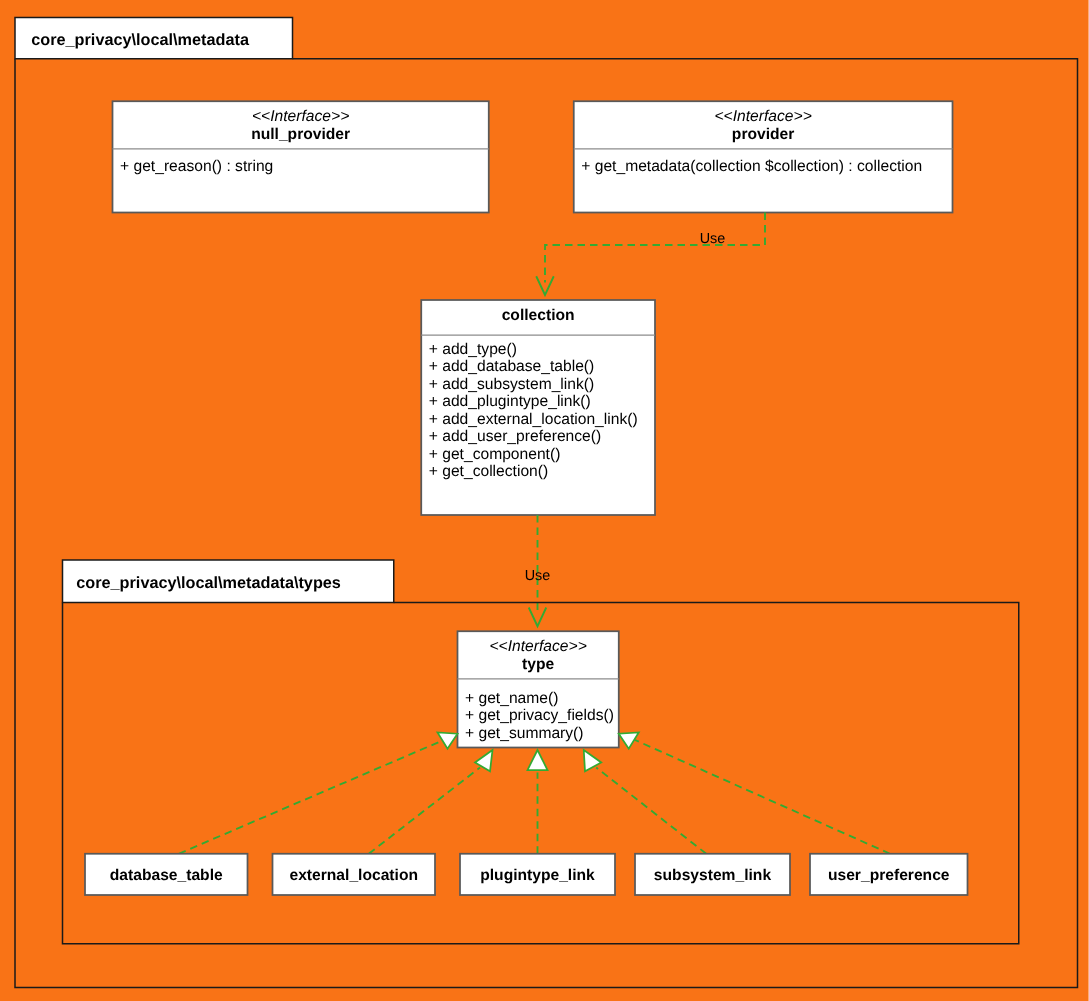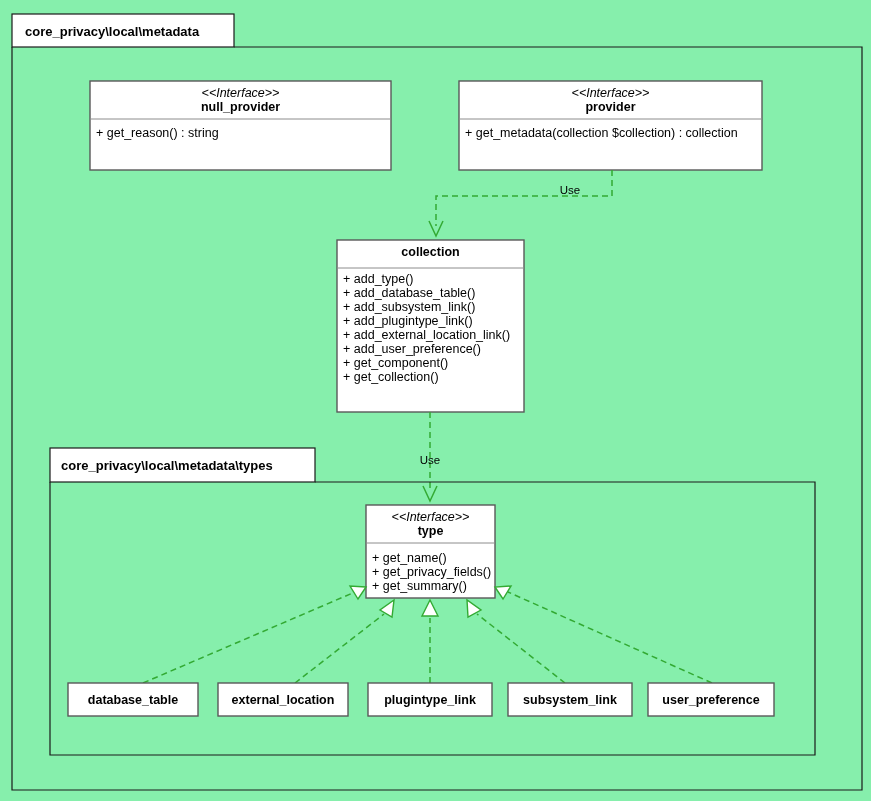--- a/index.html
+++ b/index.html
@@ -5,21 +5,21 @@
   html, body {
     margin: 0;
     padding: 0;
     background: #ffffff;
     font-family: "Liberation Sans", sans-serif;
   }
   #canvas {
     position: relative;
     width: 871px;
     height: 801px;
-    background: #86efac;
+    background: #f97316;
     overflow: hidden;
     text-align: center;
   }
   svg.diagram {
     position: absolute;
     left: 0;
     top: 0;
     width: 871px;
     height: 801px;
   }

